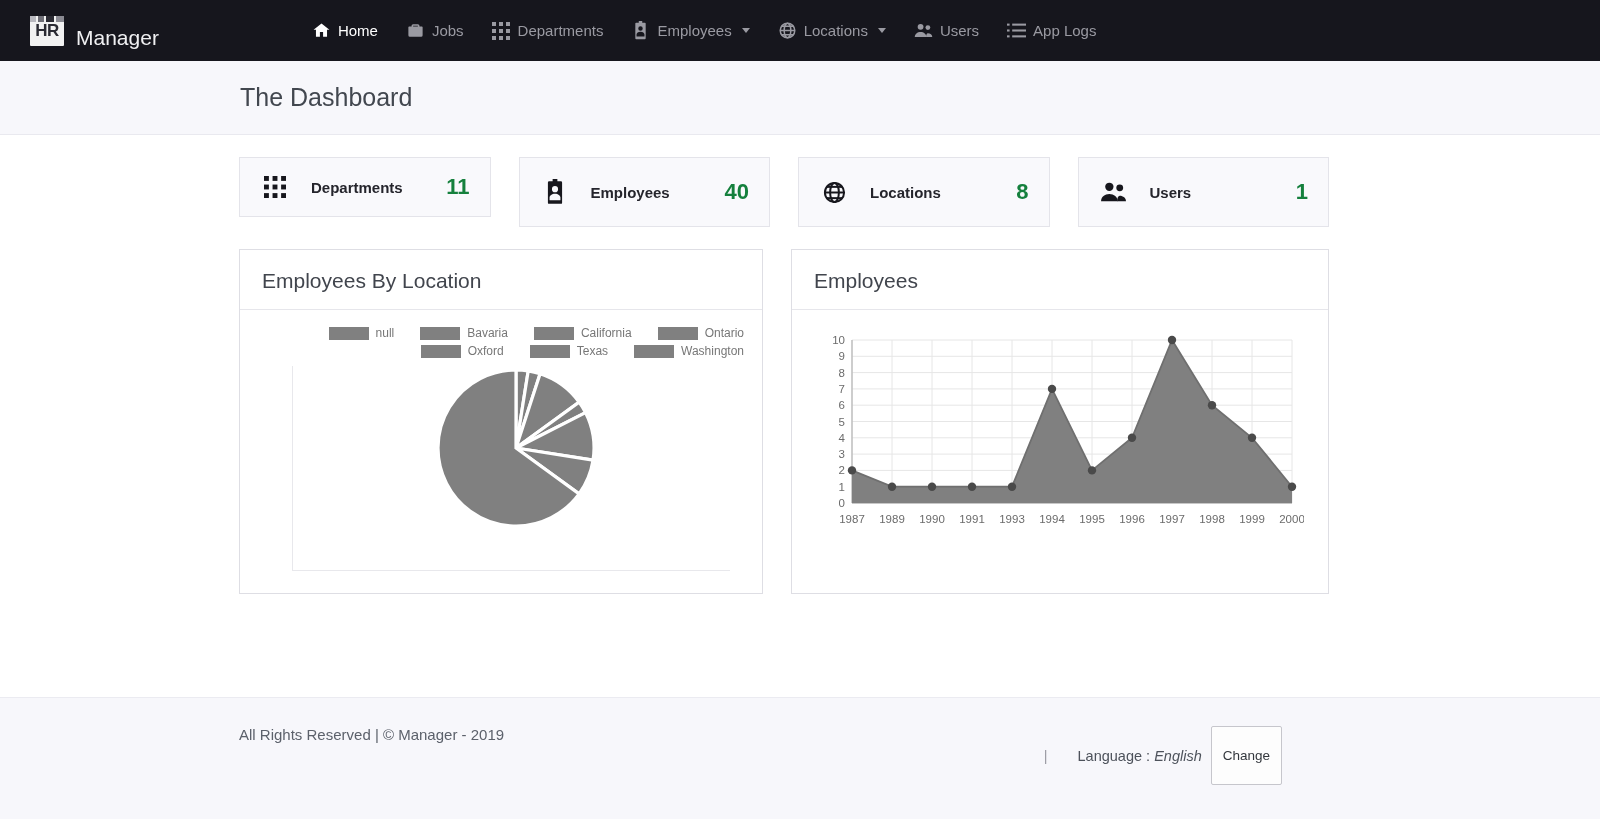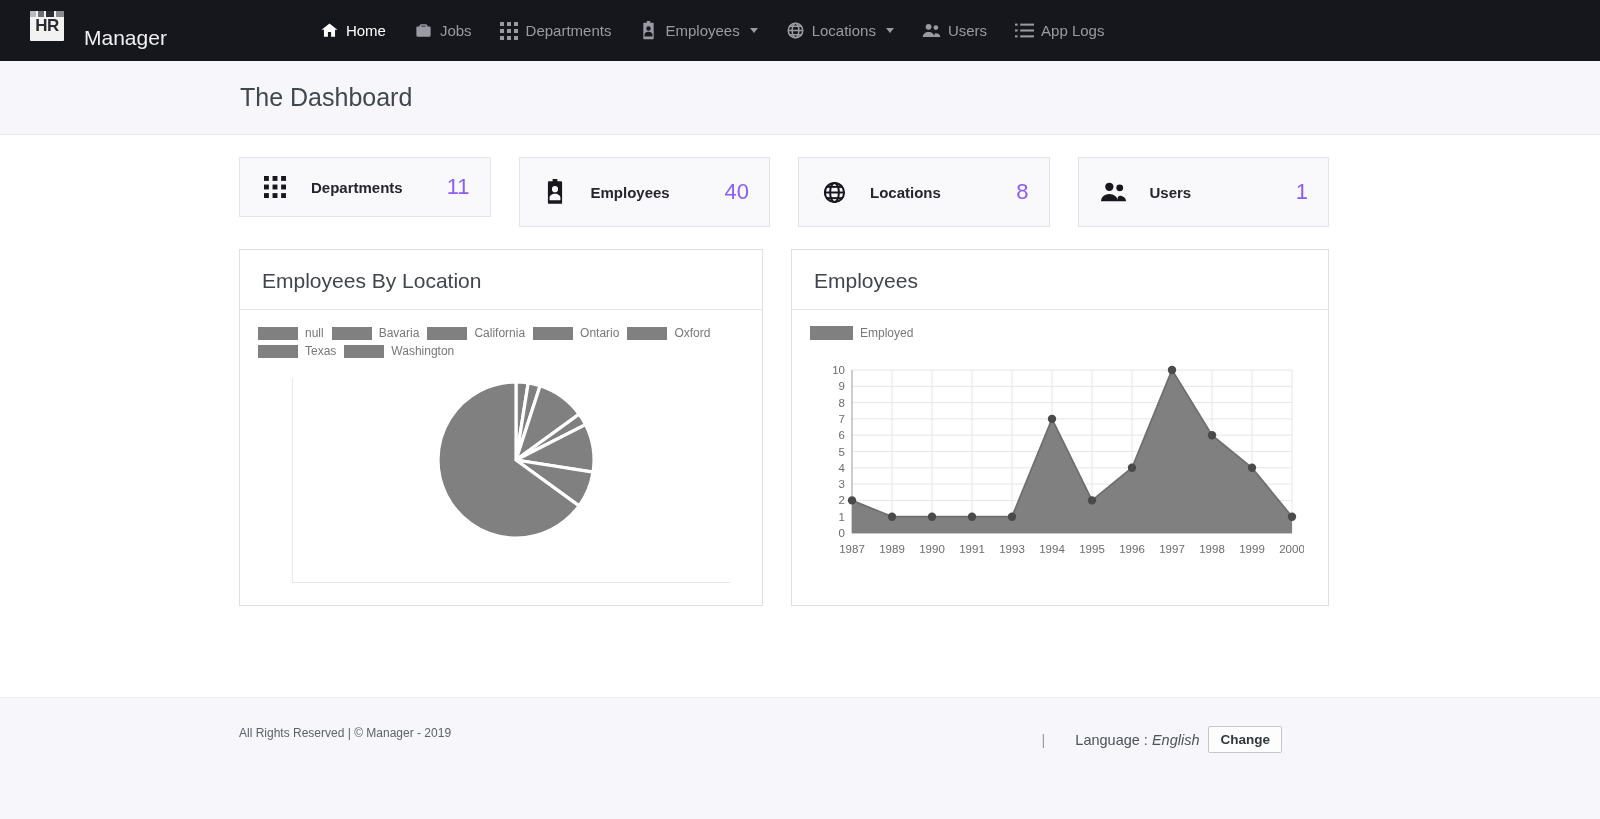--- a/index.html
+++ b/index.html
@@ -13,21 +13,21 @@
   body { display: flex; flex-direction: column; }
 
   
   .navbar {
     height: 61px; min-height: 61px;
     background: #16161d;
     display: flex; align-items: center;
     padding: 0 14px 0 30px;
     position: relative;
   }
-  .brand { display: flex; align-items: flex-start; gap: 20px; }
+  .brand { display: flex; align-items: center; gap: 12px; }
   .brand-logo {
     width: 34px; height: 30px;
     background: #f2f2f2;
     color: #2b2b33;
     font-weight: bold; font-size: 17px;
     display: flex; align-items: center; justify-content: center;
     letter-spacing: -0.5px;
     position: relative;
     border-radius: 1px;
   }
@@ -85,69 +85,69 @@
   .stat-card {
     flex: 1; background: #f9f9fc;
     border: 1px solid #e4e4ea;
     display: flex; align-items: center;
     padding: 14px 20px;
     cursor: pointer;
   }
   .stat-card.large { padding: 19px 20px; }
   .stat-icon { width: 30px; height: 30px; display: flex; align-items: center; justify-content: center; color: #17171d; flex: none; }
   .stat-label { font-size: 15px; font-weight: bold; color: #25252c; margin-left: 21px; }
-  .stat-value { margin-left: auto; font-size: 22px; font-weight: normal; color: #8b5cf6; }
+  .stat-value { margin-left: auto; font-size: 22px; font-weight: bold; color: #15803d; }
 
   .chart-row { display: flex; gap: 28px; margin-top: 22px; }
   .chart-card {
     flex: 1; background: #fff;
     border: 1px solid #dedee4;
     min-height: 337px;
   }
   .chart-card-title {
     font-size: 21px; color: #41454d; font-weight: 400;
     padding: 19px 22px 16px 22px;
     border-bottom: 1px solid #e6e6eb;
     margin: 0 0 0 0;
   }
   .chart-body { padding: 16px 18px 22px 18px; }
 
   
-  .legend { display: flex; flex-wrap: wrap; justify-content: flex-start; gap: 4px 8px; margin-bottom: 20px; }
+  .legend { display: flex; flex-wrap: wrap; justify-content: flex-end; gap: 4px 26px; margin-bottom: 4px; }
   .legend-item { display: flex; align-items: center; gap: 7px; font-size: 12px; color: #777; }
   .legend-swatch { width: 40px; height: 13px; background: #808080; display: block; }
   .legend-swatch.sm { width: 43px; height: 14px; }
 
   
   .pie-wrap { position: relative; height: 205px; margin: 8px 14px 0 34px; border-left: 1px solid #e8e8ec; border-bottom: 1px solid #e8e8ec; }
   .pie-svg { position: absolute; left: 50%; top: 0; transform: translateX(-48%); }
 
   
   .line-wrap { margin: 4px 6px 0 2px; }
 
   
   .footer {
     background: #f7f7fb; border-top: 1px solid #ebebf1;
     height: 122px; min-height: 122px;
     display: flex; align-items: flex-start;
     padding-top: 28px;
   }
-  .footer-copy { margin-left: 239px; font-size: 12px; color: #5c616b; }
+  .footer-copy { margin-left: 239px; font-size: 15px; color: #5c616b; }
   .footer-right { margin-left: auto; margin-right: 318px; display: flex; align-items: flex-start; gap: 0; }
   .footer-links { width: 368px; text-align: center; line-height: 20px; }
   .footer-links a { color: #2f7fe8; font-size: 14.5px; text-decoration: none; }
   .footer-sep { color: #8a6a45; margin: 0 7px; font-size: 14.5px; }
   .lang-box { display: flex; align-items: center; gap: 9px; margin-left: 22px; white-space: nowrap; }
   .lang-text { font-size: 14.5px; color: #4d525b; padding-left: 7px; }
   .lang-text i { font-style: italic; }
   .change-btn {
     font-family: "Liberation Sans", sans-serif;
     font-size: 13.5px; color: #33373d;
     background: #fdfdfd; border: 1px solid #c6c6cc;
-    padding: 5px 11px; cursor: pointer; border-radius: 2px; font-weight: bold;
+    padding: 21px 11px; cursor: pointer; border-radius: 2px;
   }
   .vbar { color: #9a9aa2; font-size: 14.5px; margin-right: 14px; }
 </style>
 </head>
 <body>
 
 <div class="navbar">
   <div class="brand">
     <div class="brand-logo">HR</div>
     <div class="brand-name">Manager</div>
@@ -353,26 +353,20 @@
                 <path d="M 100 82 L 177.04 94.20 A 78 78 0 0 1 163.10 127.85 Z" fill="#808080" stroke="#ffffff" stroke-width="3.2"></path>
                 <path d="M 100 82 L 163.10 127.85 A 78 78 0 1 1 100.00 4.00 Z" fill="#808080" stroke="#ffffff" stroke-width="3.2"></path>
               </svg>
           </div>
         </div>
       </div>
 
       <div class="chart-card">
         <div class="chart-card-title">Employees</div>
         <div class="chart-body">
-          <div class="legend" id="line-legend">
-              <div class="legend-item">
-                <span class="legend-swatch sm" style="background: rgb(128, 128, 128);"></span>
-                <span>Employed</span>
-              </div>
-            </div>
           <div class="line-wrap">
             <svg id="line-svg" width="492" height="205" viewBox="0 0 492 205">
                 <line x1="40" y1="173" x2="480" y2="173" stroke="#e6e6e6" stroke-width="1"></line>
                 <text x="33" y="177" text-anchor="end" font-size="11.5" fill="#6b6b6b" font-family="&quot;Liberation Sans&quot;, sans-serif">0</text>
                 <line x1="40" y1="156.7" x2="480" y2="156.7" stroke="#e6e6e6" stroke-width="1"></line>
                 <text x="33" y="160.7" text-anchor="end" font-size="11.5" fill="#6b6b6b" font-family="&quot;Liberation Sans&quot;, sans-serif">1</text>
                 <line x1="40" y1="140.4" x2="480" y2="140.4" stroke="#e6e6e6" stroke-width="1"></line>
                 <text x="33" y="144.4" text-anchor="end" font-size="11.5" fill="#6b6b6b" font-family="&quot;Liberation Sans&quot;, sans-serif">2</text>
                 <line x1="40" y1="124.1" x2="480" y2="124.1" stroke="#e6e6e6" stroke-width="1"></line>
                 <text x="33" y="128.1" text-anchor="end" font-size="11.5" fill="#6b6b6b" font-family="&quot;Liberation Sans&quot;, sans-serif">3</text>

